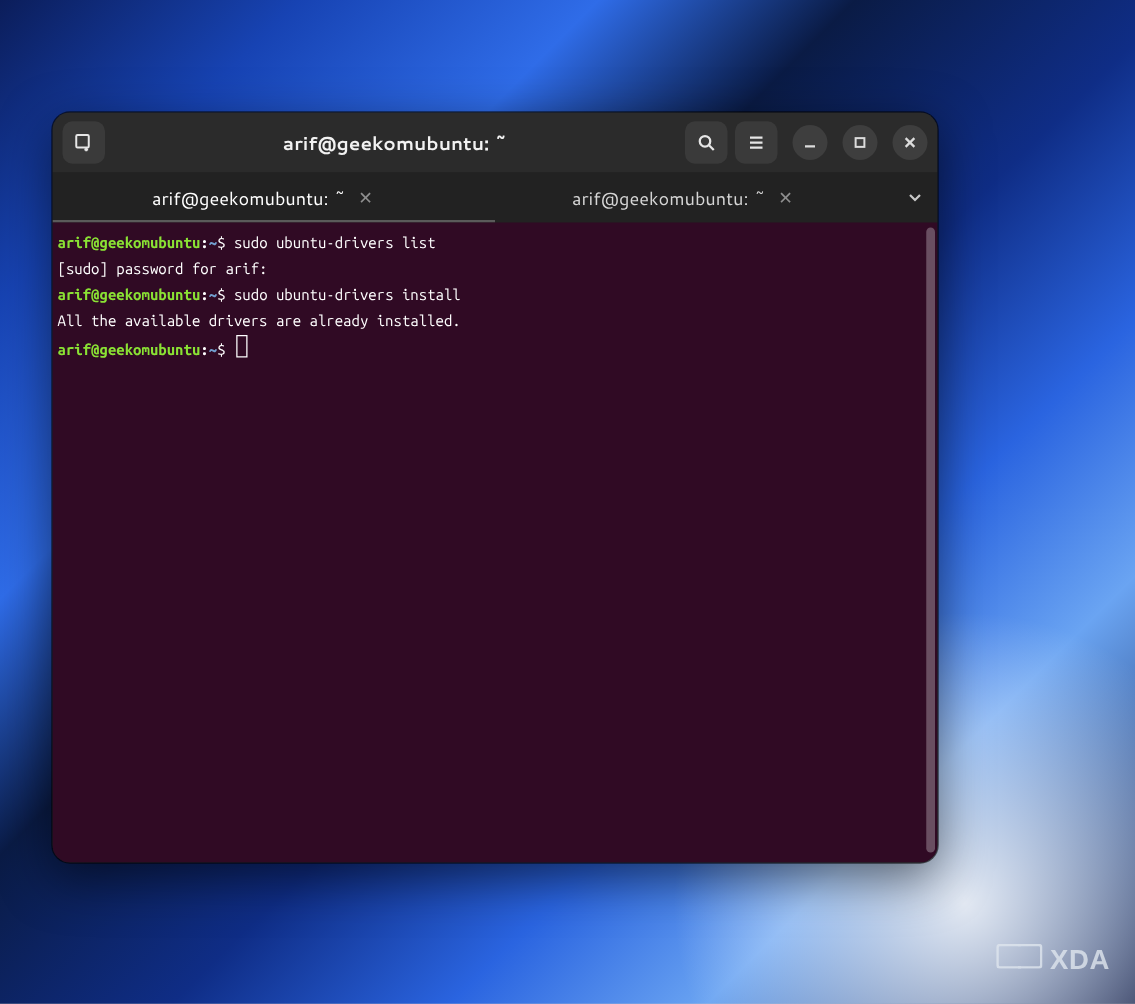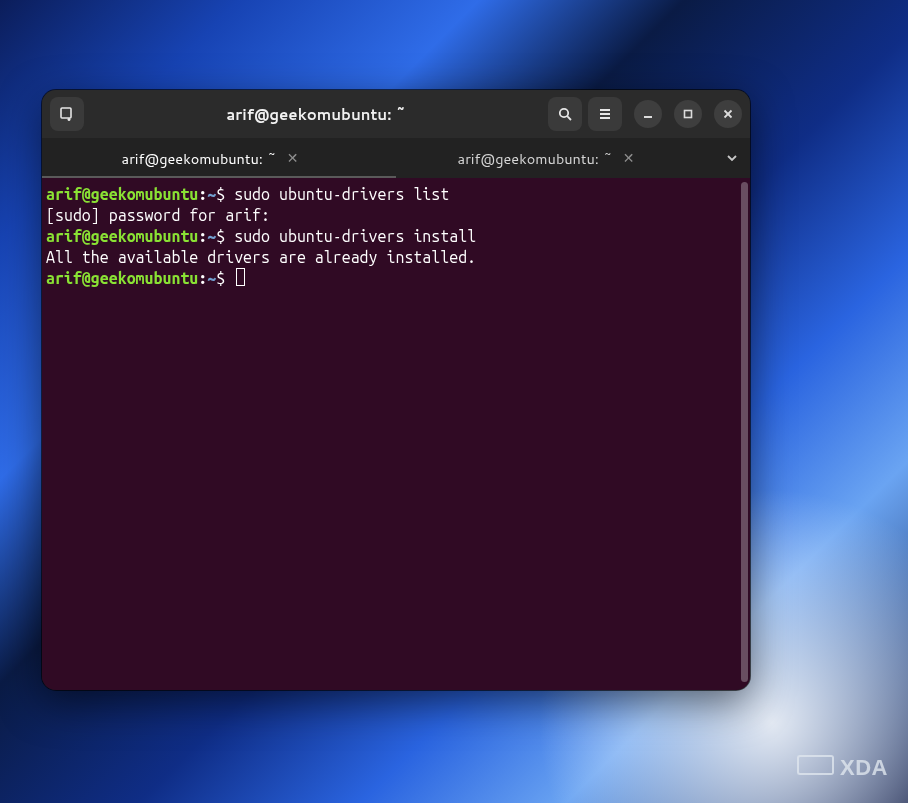--- a/index.html
+++ b/index.html
@@ -93,21 +93,21 @@
 
   .terminal {
     flex: 1;
     background: #300a24;
     padding: 6px 6px 6px 4px;
     position: relative;
     overflow: hidden;
   }
   .term-inner {
     font-family: "Ubuntu Mono","DejaVu Sans Mono","Menlo",monospace;
-    font-size: 16px;
+    font-size: 12px;
     line-height: 21px;
     color: #ffffff;
     white-space: pre;
   }
   .p-user { color: #8ae234; font-weight: 700; }
   .p-col  { color: #ffffff; font-weight: 700; }
   .p-tilde{ color: #729fcf; font-weight: 700; }
   .p-dol  { color: #ffffff; }
   .p-cmd  { color: #ffffff; }
   .p-out  { color: #ffffff; }

